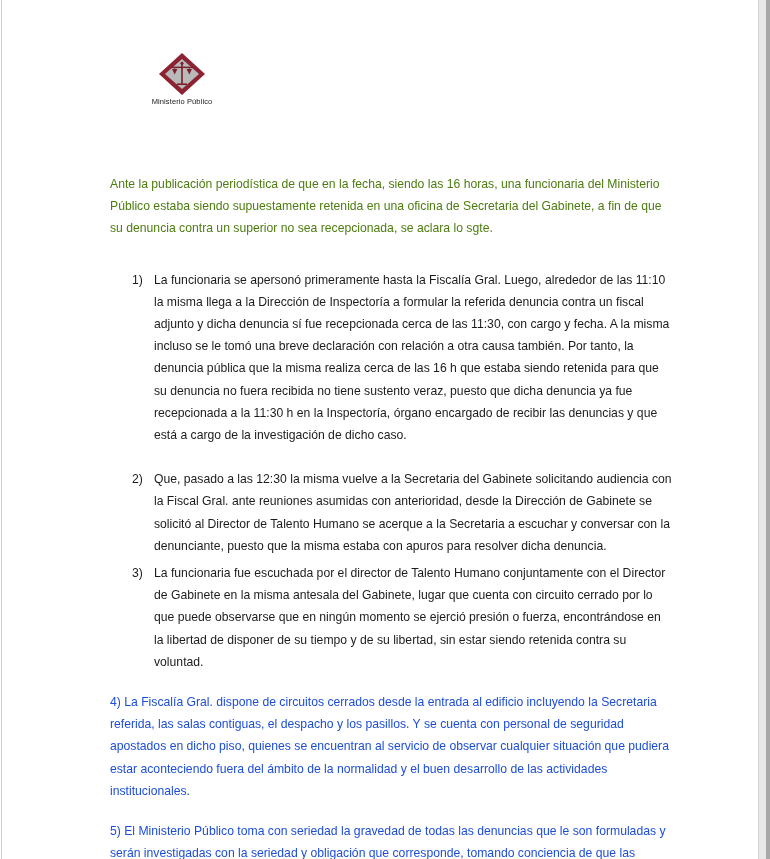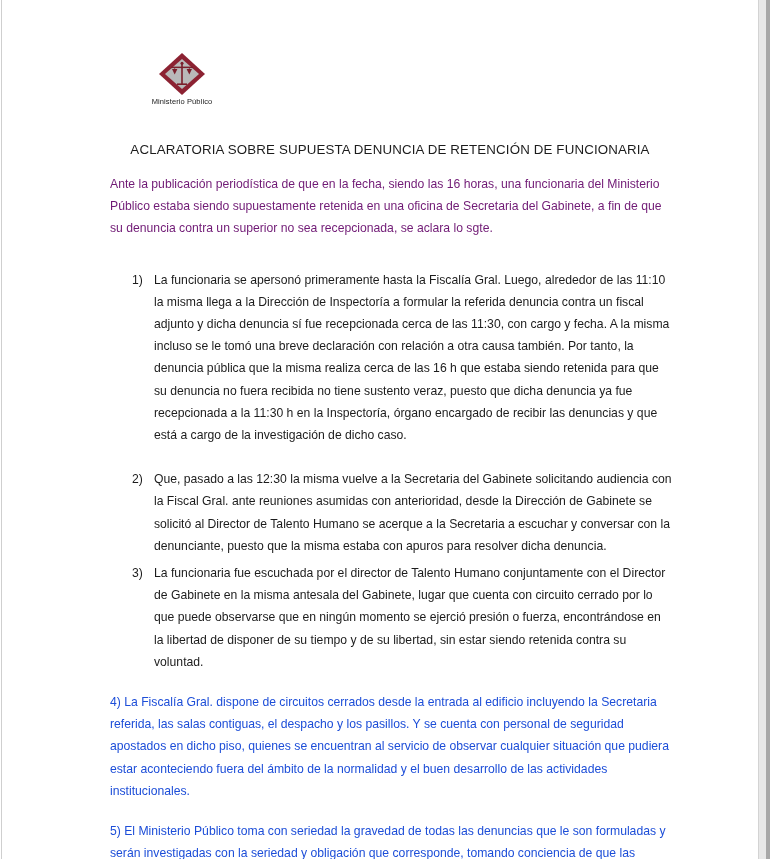--- a/index.html
+++ b/index.html
@@ -99,21 +99,21 @@
     left: 0;
     top: 173px;
     width: 756px;
   }
 
   p.para {
     margin: 0;
     padding: 0 86px 0 108px;
     font-size: 12.2px;
     line-height: 22.2px;
-    color: #701a75;
+    color: #4d7c0f;
     text-align: left;
   }
 
   .intro { margin-bottom: 0; }
 
   
   ol.numbered {
     margin: 0;
     padding: 0;
     list-style: none;
@@ -177,21 +177,20 @@
         <polygon points="28.6,17 34,17 31.3,22.6" fill="#7a1f2b"></polygon>
 
         <rect x="16.4" y="15.8" width="0.7" height="1.6" fill="#7a1f2b"></rect>
         <rect x="30.9" y="15.8" width="0.7" height="1.6" fill="#7a1f2b"></rect>
 
         <circle cx="24" cy="11.2" r="1.5" fill="#7a1f2b"></circle>
       </svg>
       <div class="logo-caption">Ministerio Público</div>
     </div>
 
-    <div class="doc-title">ACLARATORIA SOBRE SUPUESTA DENUNCIA DE RETENCIÓN DE FUNCIONARIA</div>
 
     <div class="body-region">
 
       <p class="para intro">Ante la publicación periodística de que en la fecha, siendo las 16 horas, una funcionaria del Ministerio Público estaba siendo supuestamente retenida en una oficina de Secretaria del Gabinete, a fin de que su denuncia contra un superior no sea  recepcionada, se aclara lo sgte.</p>
 
       <div class="gap-before-list"></div>
 
       <ol class="numbered">
         <li>
           <span class="marker">1)</span>

